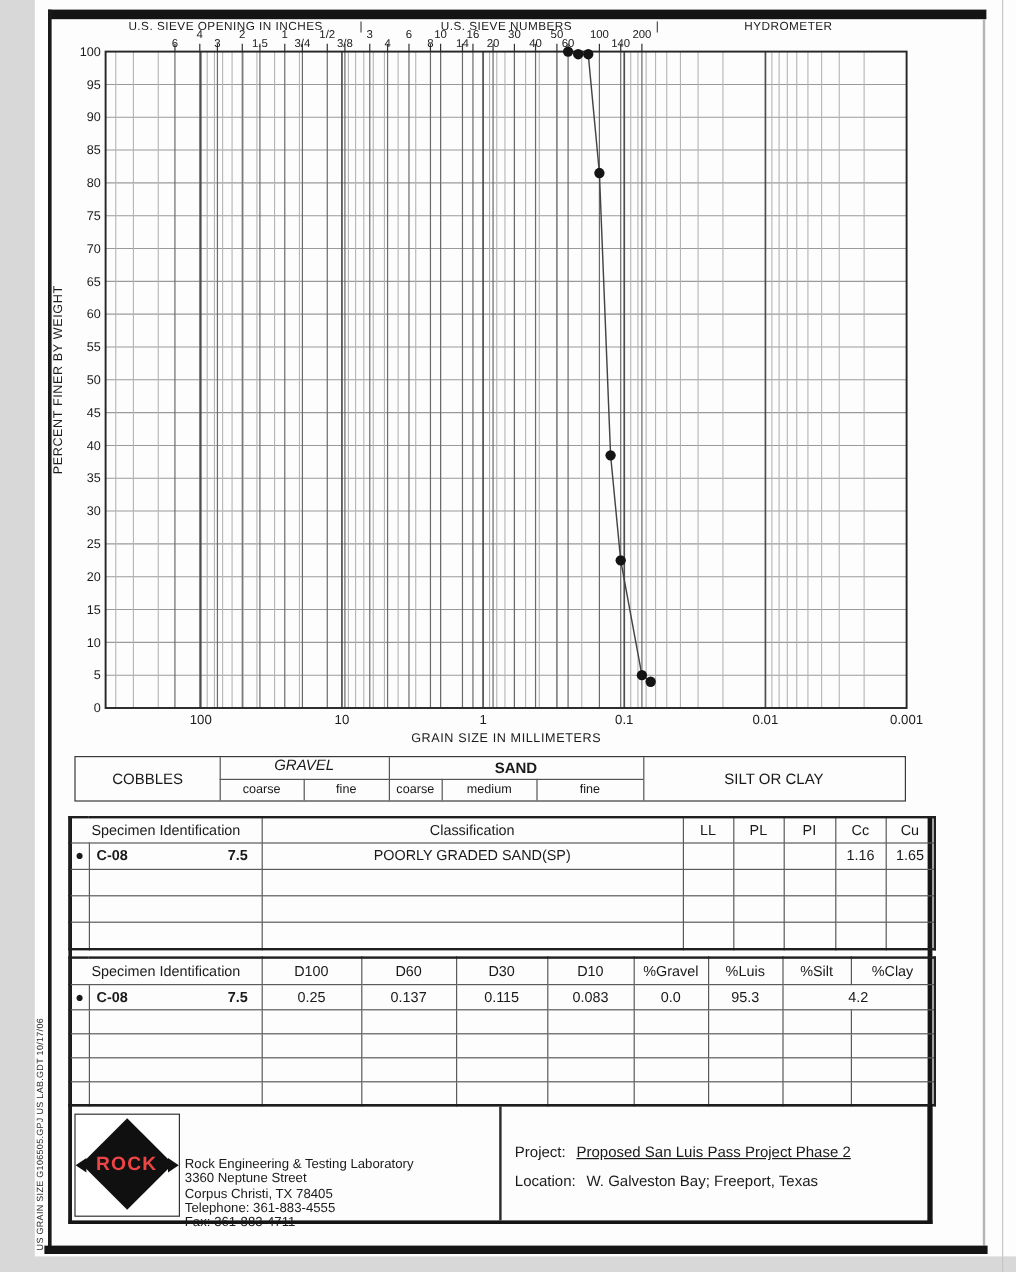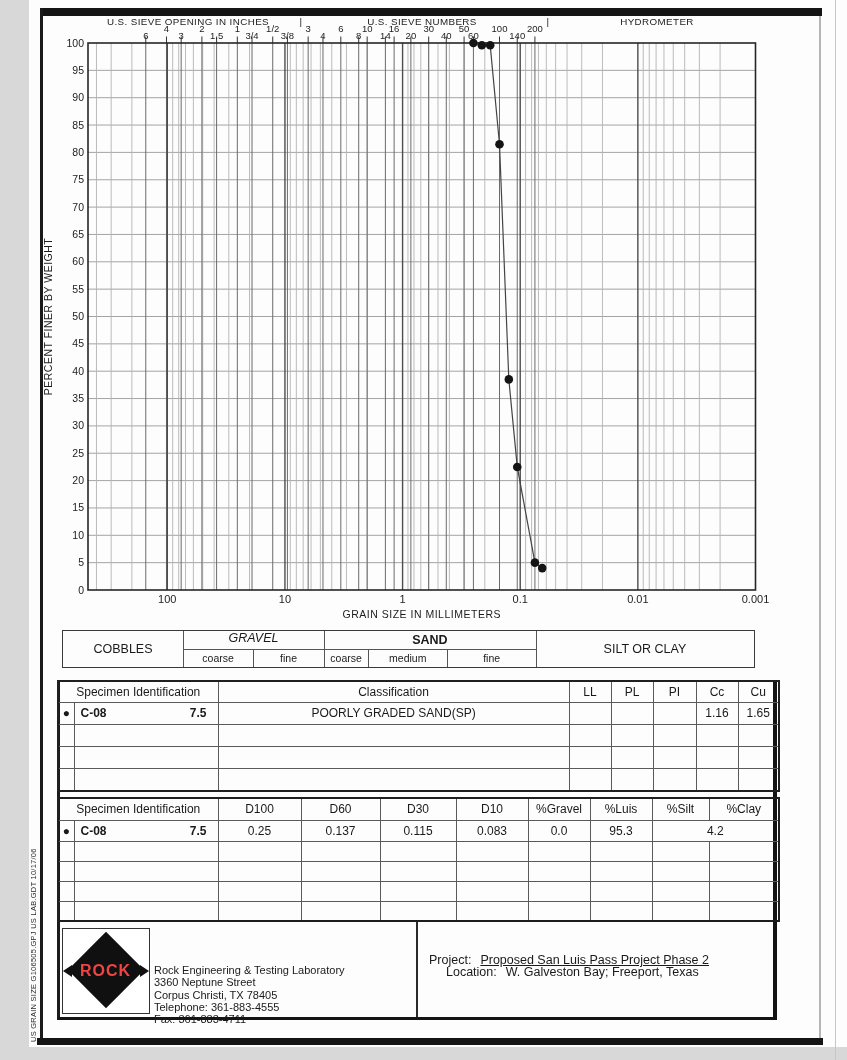--- a/index.html
+++ b/index.html
@@ -453,17 +453,17 @@
         <div>Rock Engineering &amp; Testing Laboratory</div>
         <div>3360 Neptune Street</div>
         <div>Corpus Christi, TX 78405</div>
         <div>Telephone:  361-883-4555</div>
         <div>Fax:  361-883-4711</div>
       </div>
     </div>
     <div class="field-row" style="top:31px;text-decoration:underline;">
       <span class="field-label">Project:</span><span>Proposed San Luis Pass Project Phase 2</span>
     </div>
-    <div class="field-row" style="top:43px;margin-left:17px;">
+    <div class="field-row" style="top:55px;">
       <span class="field-label">Location:</span><span>W. Galveston Bay; Freeport, Texas</span>
     </div>
   </div>
 </div>
 
 </body></html>

